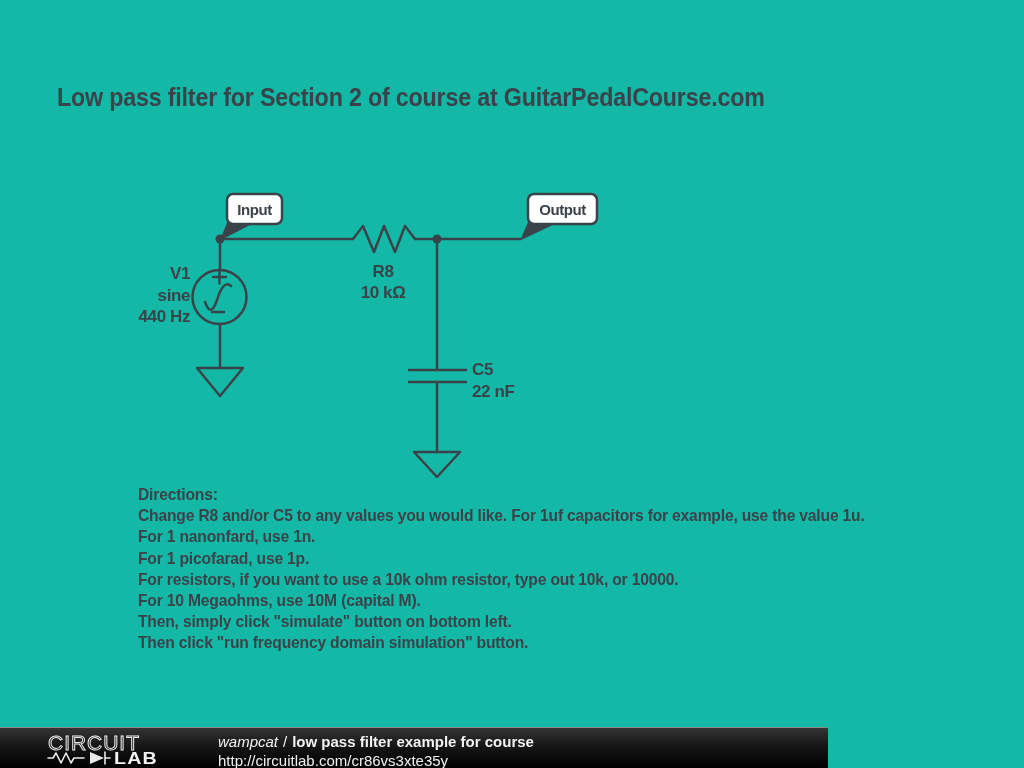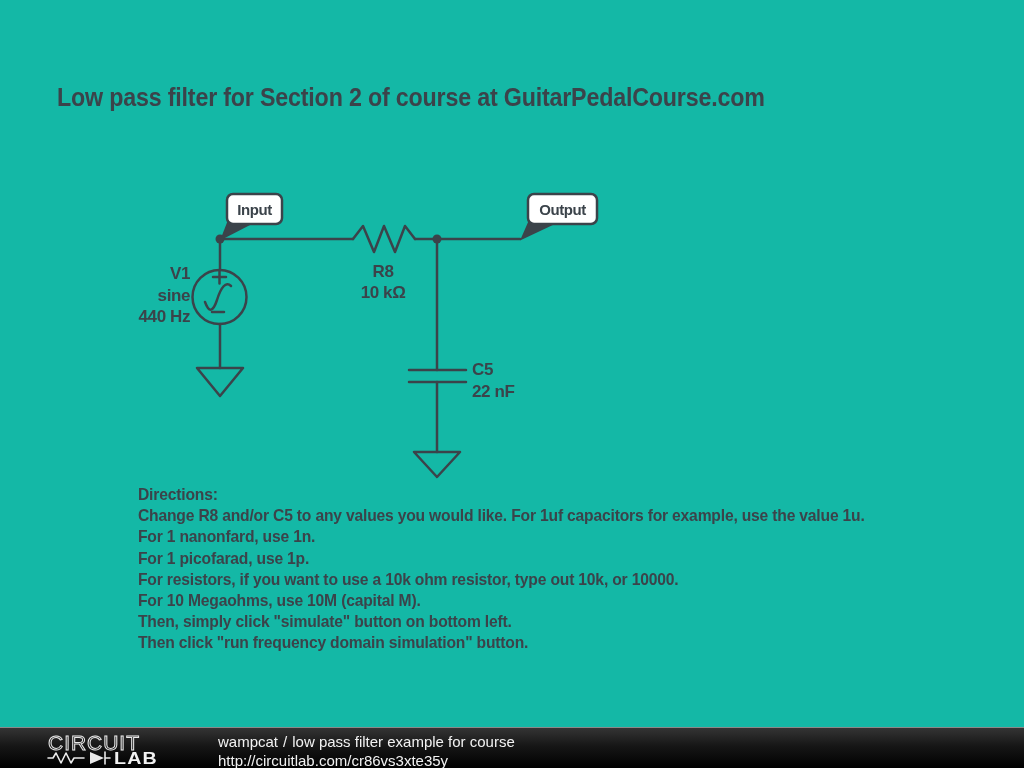--- a/index.html
+++ b/index.html
@@ -25,41 +25,41 @@
     font-family:"Liberation Sans",sans-serif;font-weight:bold;
     font-size:15px;fill:#3b434a;letter-spacing:-0.4px;
   }
   .directions{
     position:absolute;left:138px;top:484px;
     font-size:17px;font-weight:bold;color:#3b434a;line-height:21.2px;
     letter-spacing:-0.2px;white-space:nowrap;
     transform:scaleX(0.92);transform-origin:left top;
   }
   .footer{
-    position:absolute;left:0;top:727px;width:1024px;height:41px;
+    position:absolute;left:0;top:727px;width:828px;height:41px;
     background:linear-gradient(180deg,#343434 0%,#161616 45%,#000000 100%);
     border-top:1px solid #8a8a8a;box-sizing:border-box;
   }
   .logo{position:absolute;left:46px;top:3px;}
   .logo-outline{
     font-family:"Liberation Sans",sans-serif;font-size:21px;font-weight:normal;
     fill:none;stroke:#e9e9e9;stroke-width:1;letter-spacing:1px;
   }
   .logo-solid{
     font-family:"Liberation Sans",sans-serif;font-size:16px;font-weight:bold;
     fill:#f2f2f2;letter-spacing:1px;
   }
   .logo-glyph{stroke:#e9e9e9;stroke-width:1.6;fill:none;stroke-linecap:round;stroke-linejoin:round;}
   .footer-meta{
     position:absolute;left:218px;top:5px;color:#f2f2f2;
     font-size:15px;line-height:18.5px;white-space:nowrap;
   }
-  .footer-author{font-weight:normal;}
+  .footer-author{font-style:italic;font-weight:normal;}
   .footer-sep{font-weight:normal;margin:0 5px;}
-  .footer-proj{font-weight:normal;}
+  .footer-proj{font-weight:bold;}
   .footer-url{font-weight:normal;}
 </style>
 </head>
 <body>
 
 <div class="stage">
 
   <h1 class="page-title">Low pass filter for Section 2 of course at GuitarPedalCourse.com</h1>
 
   <svg class="schematic" width="1024" height="768" viewBox="0 0 1024 768">

